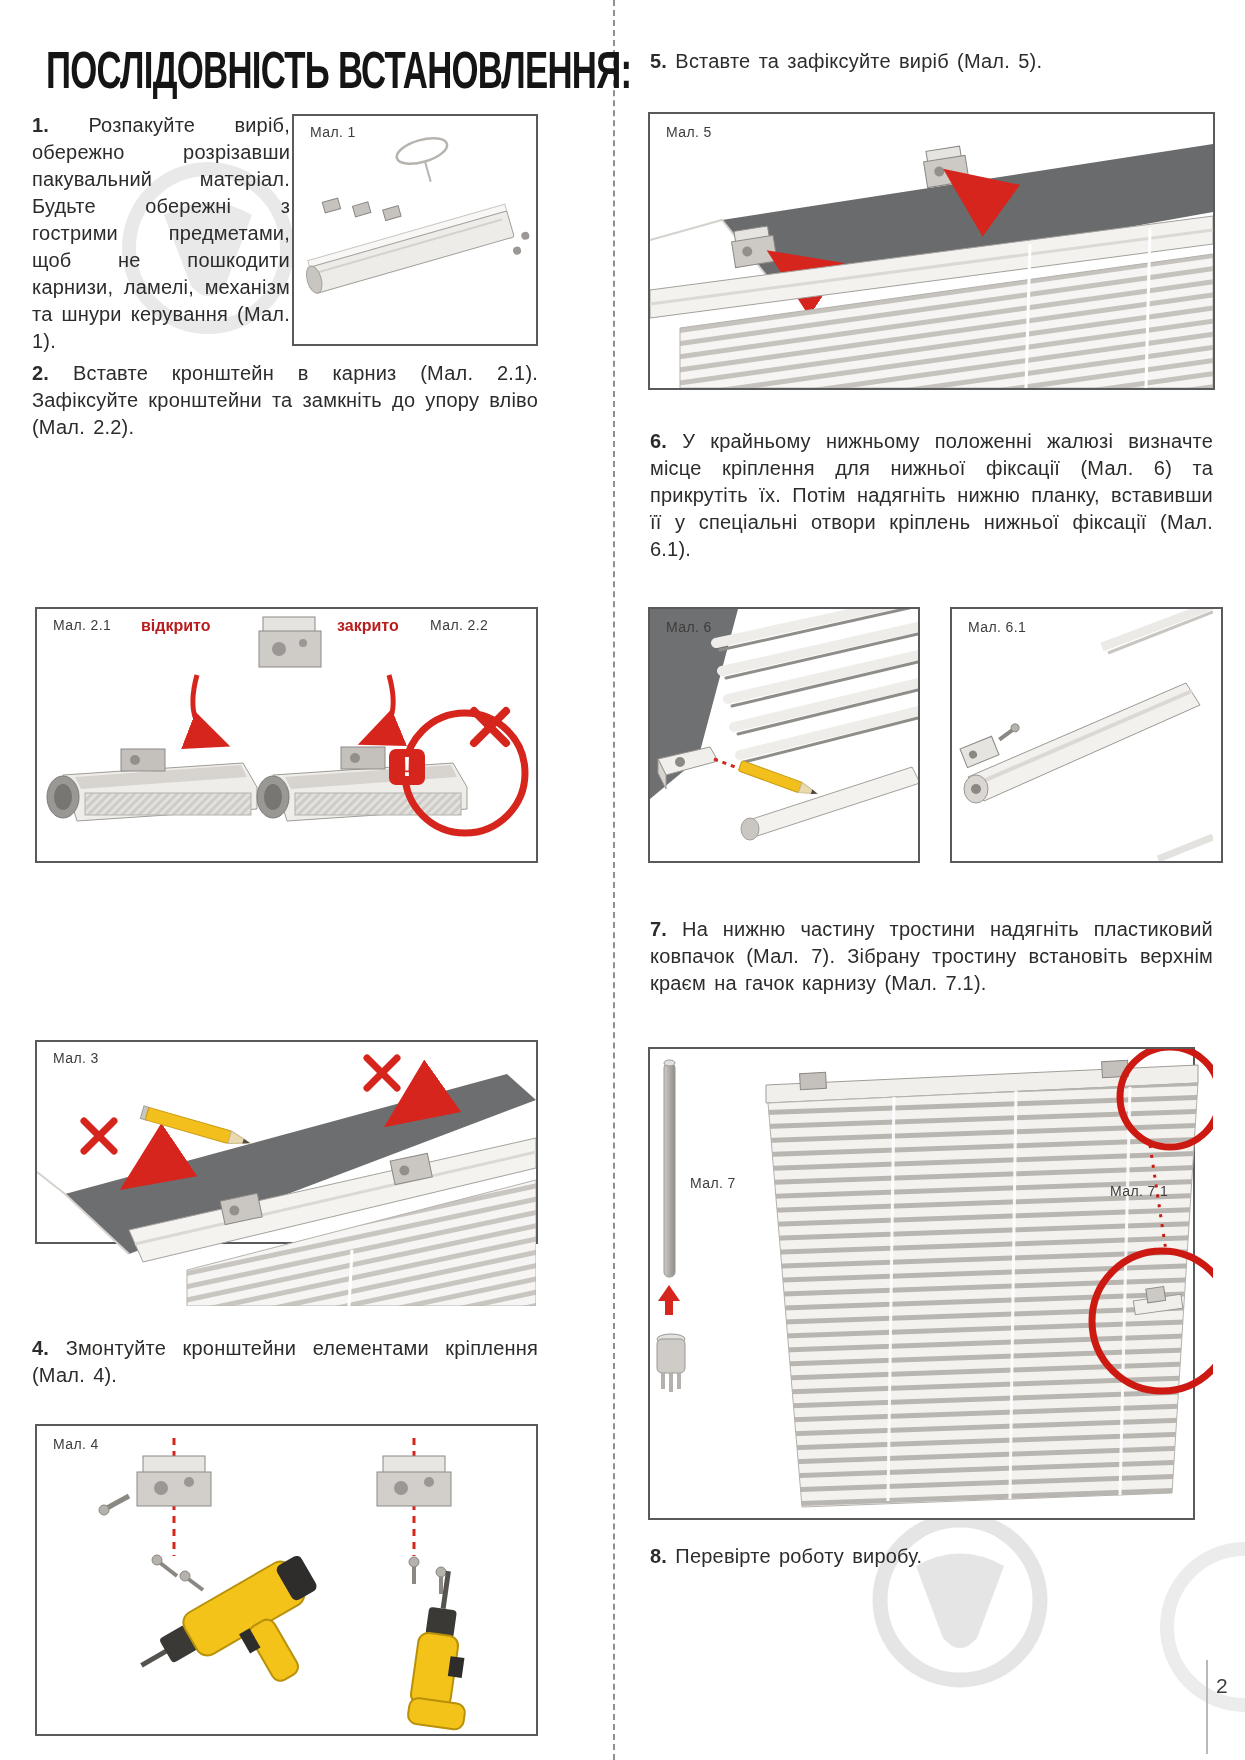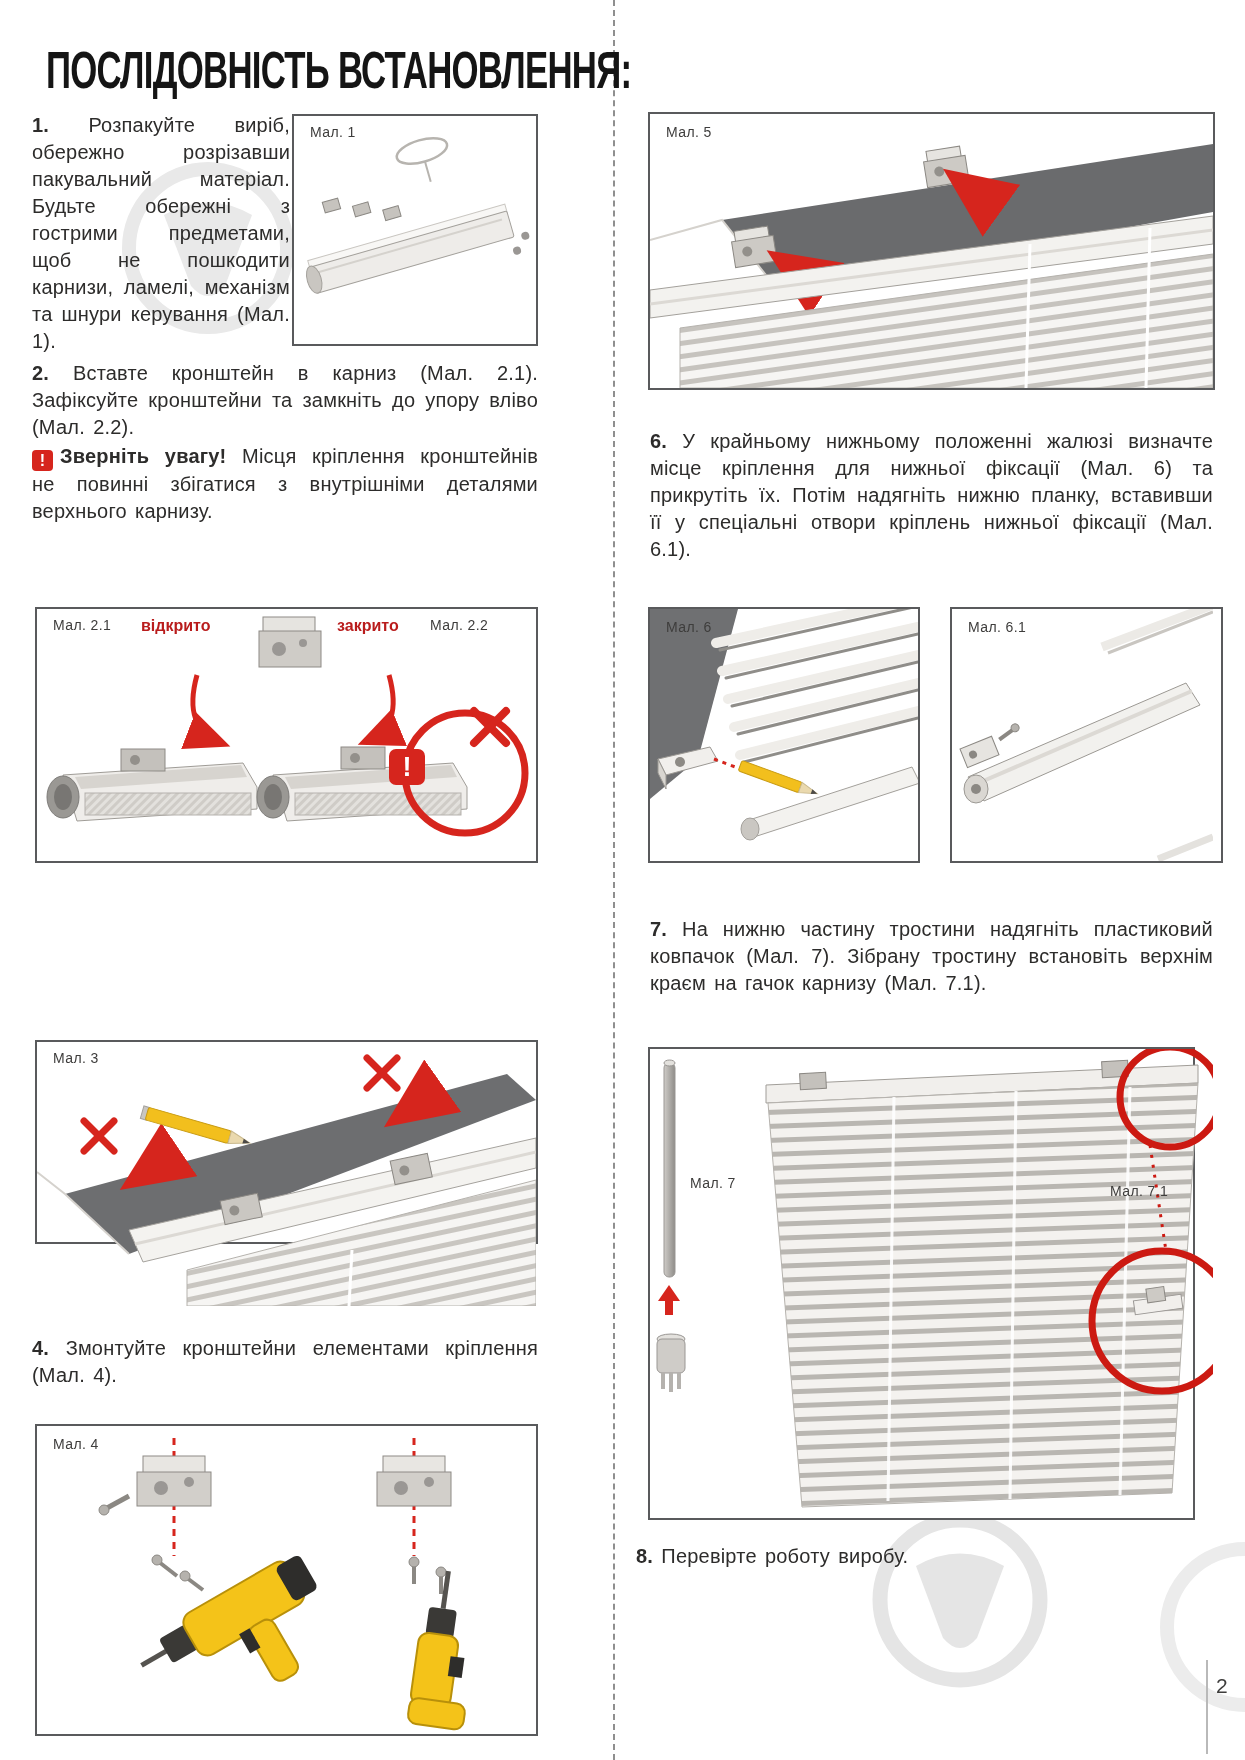--- a/index.html
+++ b/index.html
@@ -66,24 +66,20 @@
         <circle cx="214" cy="162" r="4" fill="#9a9794"></circle>
       </g>
     </svg>
   </div>
 
   <div class="step" style="left:32px;top:360px;width:506px;">
     <b>2.</b>
     <span>Вставте кронштейн в карниз (Мал. 2.1). Зафіксуйте кронштейни та замкніть до упору вліво (Мал. 2.2).</span>
   </div>
 
-  <div class="step" style="left:32px;top:443px;width:506px;">
-    <span class="warnicon">!</span><b>Зверніть увагу!</b>
-    <span>Місця кріплення кронштейнів не повинні збігатися з внутрішніми деталями верхнього карнизу.</span>
-  </div>
 
   <div class="figbox" style="left:35px;top:607px;width:503px;height:256px;">
     <svg class="abs" style="left:0;top:0;" width="499" height="252" viewBox="0 0 499 252">
       <defs>
         <pattern id="h2" width="6" height="6" patternUnits="userSpaceOnUse" patternTransform="rotate(45)">
           <rect width="6" height="6" fill="#e3e1dd"></rect>
             <rect width="3" height="6" fill="#cfccc7"></rect>
         </pattern>
         <marker id="ar2" markerWidth="10" markerHeight="10" refX="7" refY="4" orient="auto">
           <path d="M0,0 L9,4 L0,8 Z" fill="#d6251d"></path>
@@ -226,20 +222,24 @@
         <line x1="20" y1="-26" x2="20" y2="12" stroke="#55534f" stroke-width="5"></line>
         <rect x="6" y="12" width="28" height="28" rx="4" fill="#3a3936"></rect>
         <rect x="0" y="38" width="40" height="72" rx="10" fill="#f4c319" stroke="#b8900a" stroke-width="2"></rect>
         <rect x="0" y="104" width="56" height="26" rx="9" fill="#f4c319" stroke="#b8900a" stroke-width="2"></rect>
         <rect x="34" y="58" width="14" height="20" fill="#2e2d2b"></rect>
       </g>
     </svg>
     <div class="figlabel" style="left:16px;top:10px;">Мал. 4</div>
   </div>
 
+  <div class="step" style="left:650px;top:48px;width:560px;text-align:left;">
+    <b>5.</b>
+    <span>Вставте та зафіксуйте виріб (Мал. 5).</span>
+  </div>
 
   <div class="figbox" style="left:648px;top:112px;width:567px;height:278px;">
     <svg class="abs" style="left:0;top:0;" width="563" height="274" viewBox="0 0 563 274">
       <defs>
         <pattern id="sl5" width="10" height="13" patternUnits="userSpaceOnUse" patternTransform="rotate(-8)">
           <rect width="10" height="13" fill="#f6f5f3"></rect>
             <rect y="8" width="10" height="5" fill="#c6c3be"></rect>
         </pattern>
         <marker id="ar5" markerWidth="10" markerHeight="10" refX="7" refY="4" orient="auto">
           <path d="M0,0 L9,4 L0,8 Z" fill="#d6251d"></path>
@@ -374,21 +374,21 @@
       <circle cx="512" cy="272" r="70" fill="none" stroke="#cc1a12" stroke-width="7"></circle>
       <g transform="translate(482,242) rotate(-8)">
         <rect x="0" y="10" width="48" height="14" fill="#f1efec" stroke="#9a9794"></rect>
         <rect x="14" y="0" width="18" height="14" fill="#cdcac5" stroke="#8b8883"></rect>
       </g>
     </svg>
     <div class="figlabel" style="left:40px;top:126px;">Мал. 7</div>
     <div class="figlabel" style="left:460px;top:134px;">Мал. 7.1</div>
   </div>
 
-  <div class="step" style="left:636px;top:1543px;width:560px;text-align:left;">
+  <div class="step" style="left:650px;top:1543px;width:560px;text-align:left;">
     <b>8.</b>
     <span>Перевірте роботу виробу.</span>
   </div>
 
   <div class="pagenum-line"></div>
   <div class="pagenum">2</div>
 
 </div>
 
 </body></html>

